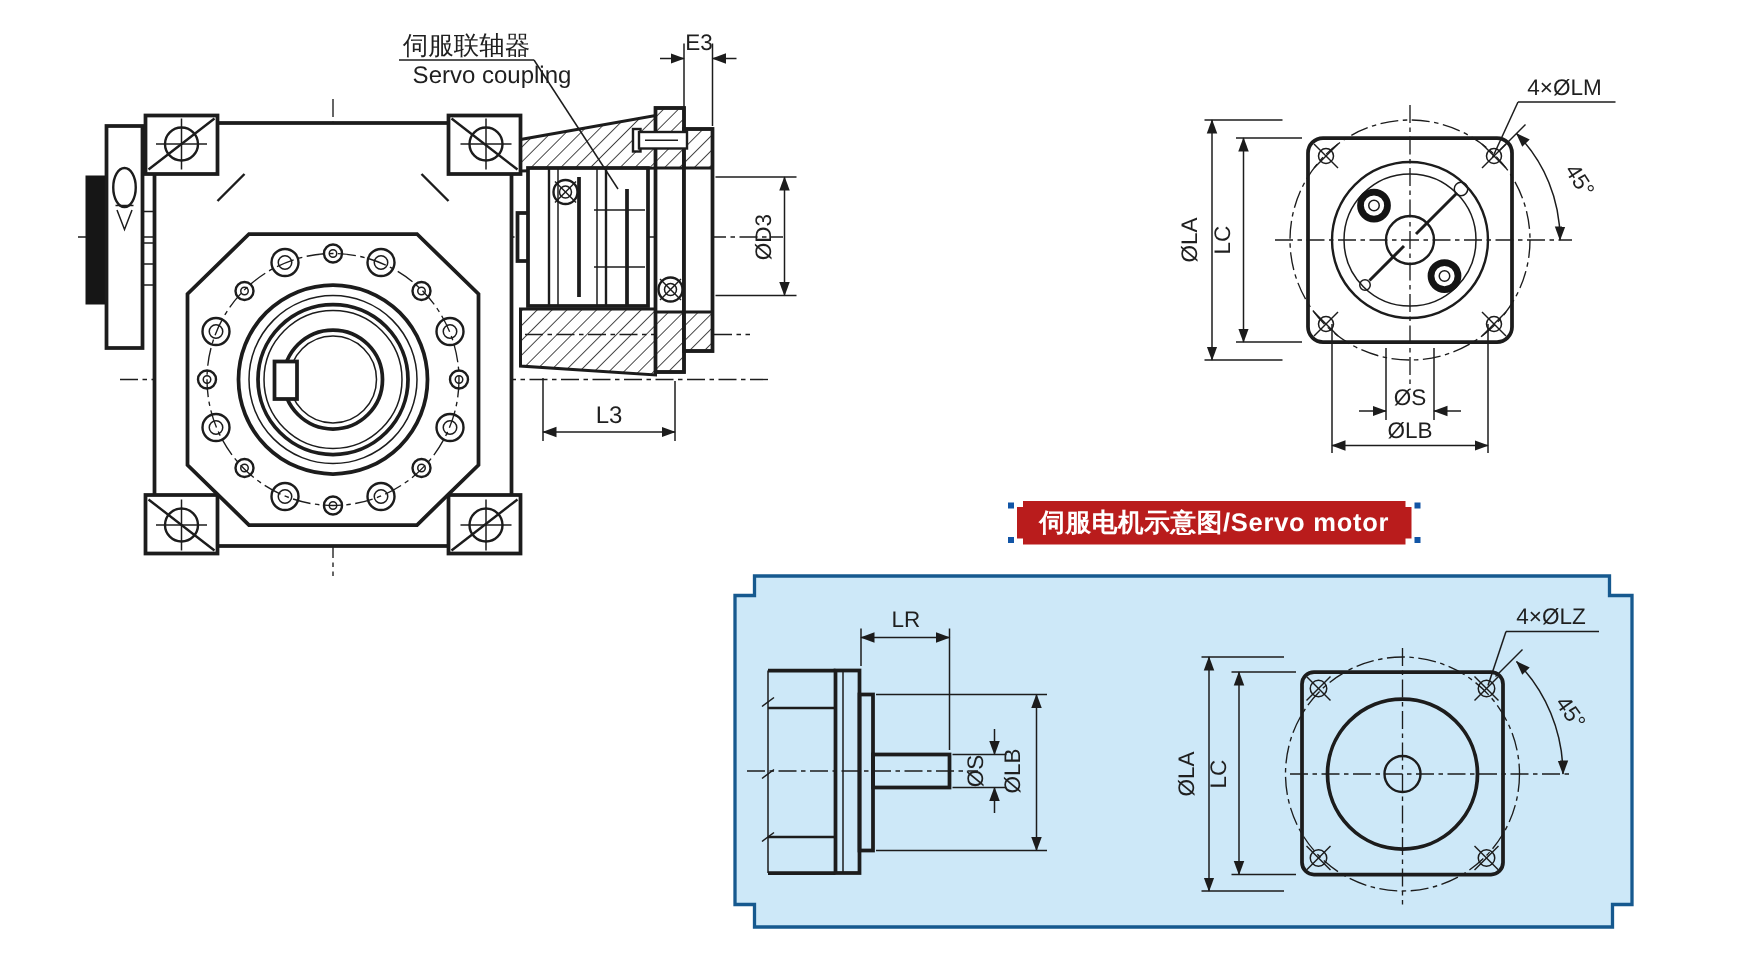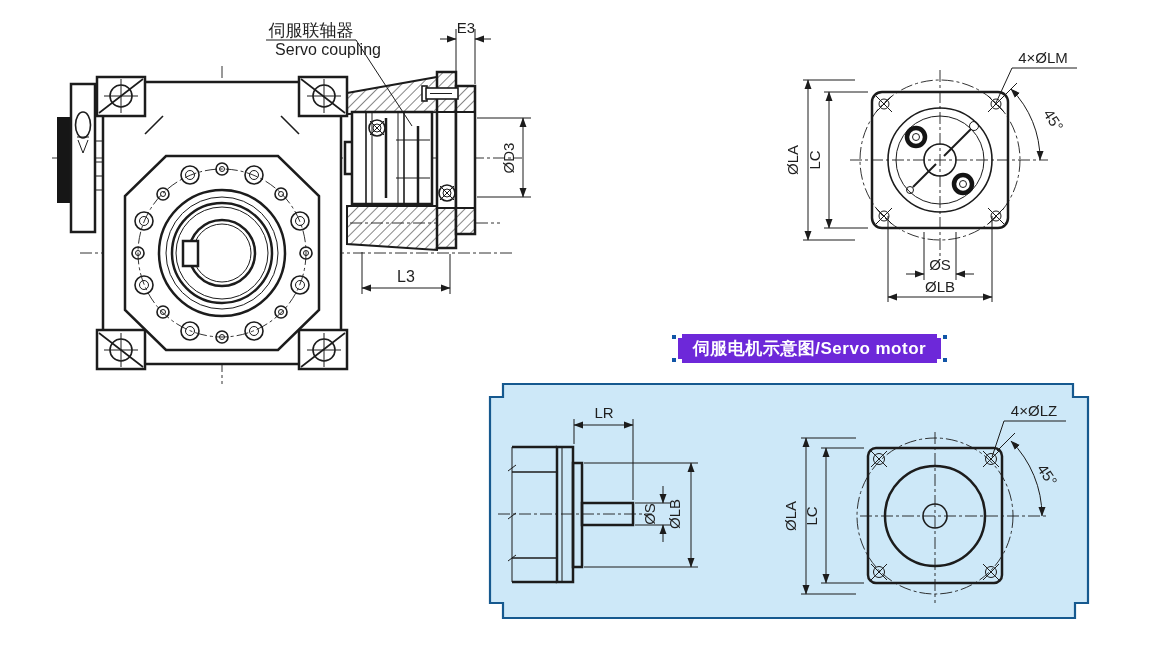--- a/index.html
+++ b/index.html
@@ -10,21 +10,21 @@
   .s2{fill:none;stroke:#1c1c1c;stroke-width:1.6;}
   .s1{fill:none;stroke:#1c1c1c;stroke-width:1;}
   .wf{fill:#ffffff;}
   .cl{fill:none;stroke:#1c1c1c;stroke-width:0.9;stroke-dasharray:12 3 3 3;}
   .dim{fill:none;stroke:#1c1c1c;stroke-width:1;}
   .hz{fill:url(#h);stroke:#1c1c1c;stroke-width:2;}
   text.d{font:15px "Liberation Sans","DejaVu Sans",sans-serif;fill:#1f1f1f;}
   text.d2{font:16px "Liberation Sans","DejaVu Sans",sans-serif;fill:#1f1f1f;}
   text.zh{font:17px "Liberation Sans","DejaVu Sans",sans-serif;fill:#1f1f1f;}
   #badge{position:absolute;left:678px;top:334px;width:263px;height:29px;
-         background:#6d28d9;color:#fff;display:flex;align-items:center;justify-content:center;
+         background:#b91c1c;color:#fff;display:flex;align-items:center;justify-content:center;
          font-size:17px;font-weight:bold;letter-spacing:0.5px;}
   .notch{position:absolute;width:5px;height:5px;background:#fff;}
   .nub{position:absolute;width:4px;height:4px;background:#1155a6;}
 </style>
 </head>
 <body>
 
 <svg width="1174" height="649" viewBox="0 0 1174 649">
   <defs>
     <pattern id="h" patternUnits="userSpaceOnUse" width="7" height="7" patternTransform="rotate(45)">

